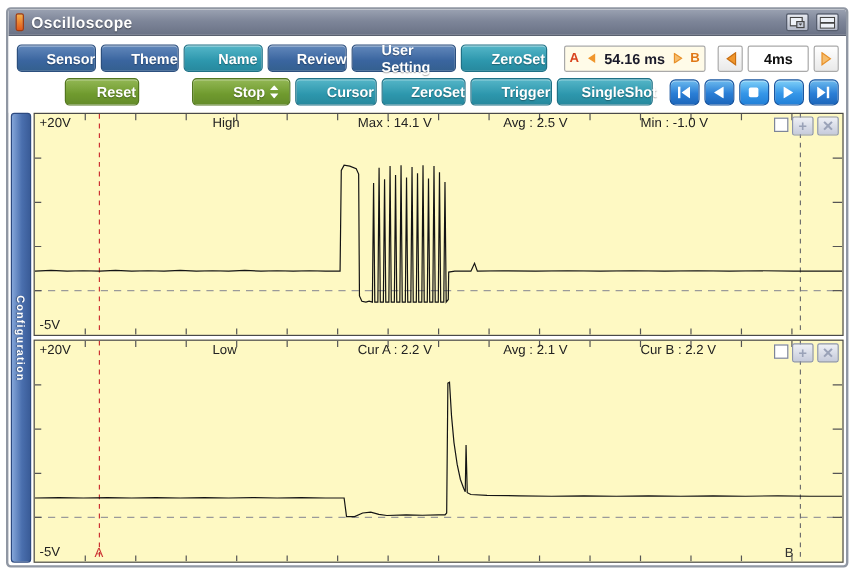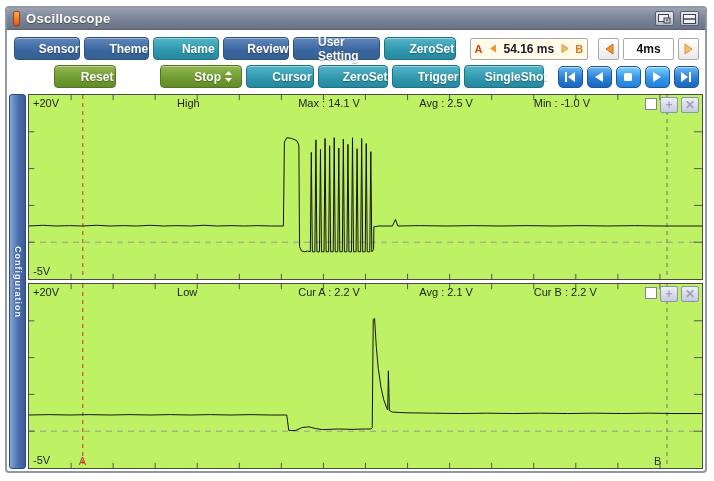--- a/index.html
+++ b/index.html
@@ -54,21 +54,21 @@
     box-shadow:inset 0 1px 0 rgba(255,255,255,.5); }
   .pbtn.bright { background:linear-gradient(#7fd0f8,#3596e8 55%,#2180d8); }
   
   .main { flex:1; display:flex; gap:2px; margin:0 2px 2px 2px; min-height:0; }
   .side-tab { flex:0 0 17px; border-radius:3px; border:1px solid #2d4a80; position:relative;
     background:linear-gradient(90deg,#83a5d8,#4a6fae 55%,#3a5c98); }
   .side-label { position:absolute; top:50%; left:50%; transform:translate(-50%,-50%);
     writing-mode:vertical-rl; color:#fff; font-size:9px; font-weight:bold; letter-spacing:1px;
     text-shadow:0 1px 1px rgba(0,0,0,.4); white-space:nowrap; }
   .panels { flex:1; display:flex; flex-direction:column; gap:3px; min-width:0; }
-  .panel { position:relative; flex:1; border:1px solid #4a4a4a; background:#bef264; overflow:hidden; }
+  .panel { position:relative; flex:1; border:1px solid #4a4a4a; background:#fef9c3; overflow:hidden; }
   .panel svg.plot { position:absolute; inset:0; width:100%; height:100%; }
   .axis-lbl { position:absolute; left:4px; font-size:11px; color:#222; }
   .axis-top { top:2px; } .axis-bottom { bottom:2px; }
   .ch-name { position:absolute; top:2px; left:22%; font-size:11px; color:#222; }
   .stat { position:absolute; top:2px; font-size:11px; color:#222; white-space:nowrap; }
   .stat1{ left:40%; } .stat2{ left:58%; } .stat3{ left:75%; }
   .panel-controls { position:absolute; top:2px; right:3px; display:flex; gap:3px; align-items:flex-start; }
   .chk { width:12px; height:12px; background:#fff; border:1px solid #7d8598; margin-top:1px; }
   .mini-btn { width:18px; height:16px; border:1px solid #8a93b0; border-radius:2px;
     background:linear-gradient(#eef0f6,#c6cbdb); color:#9aa2b8; font-size:12px; font-weight:bold;

